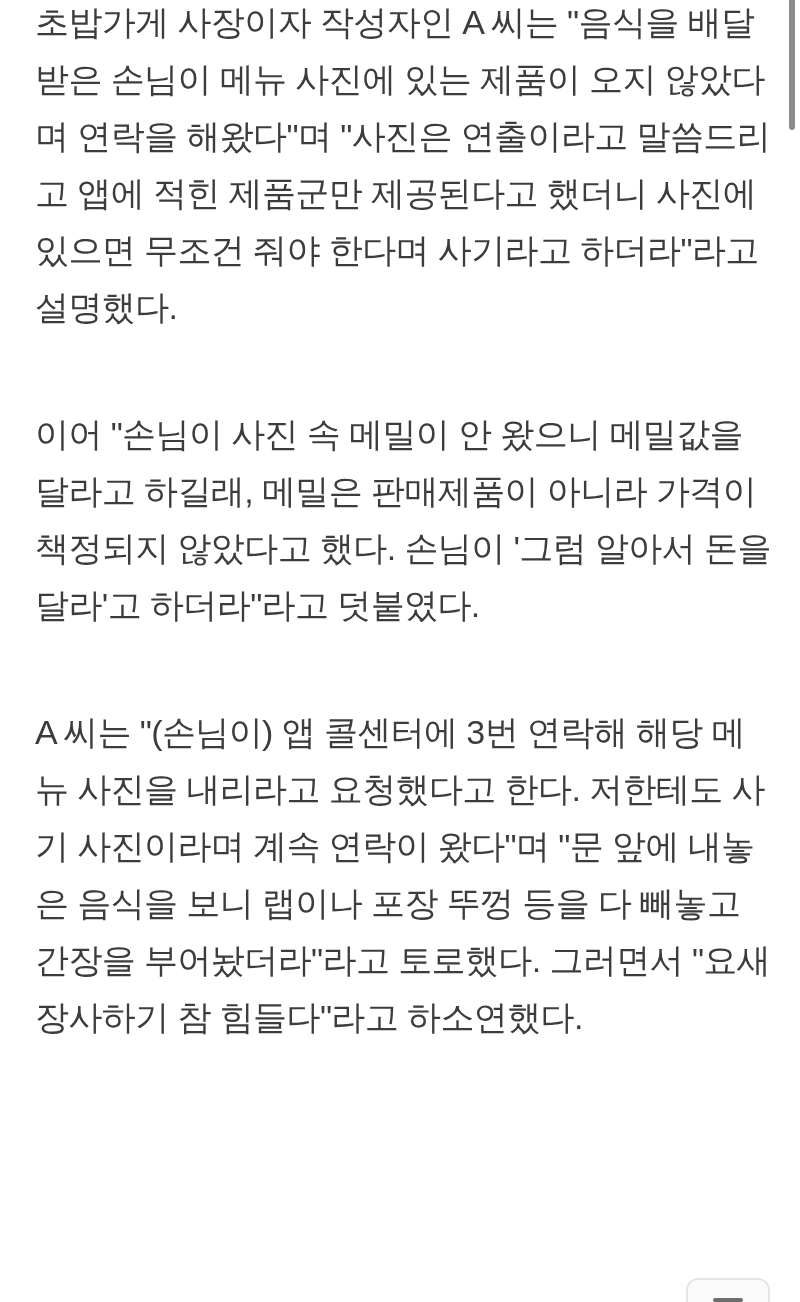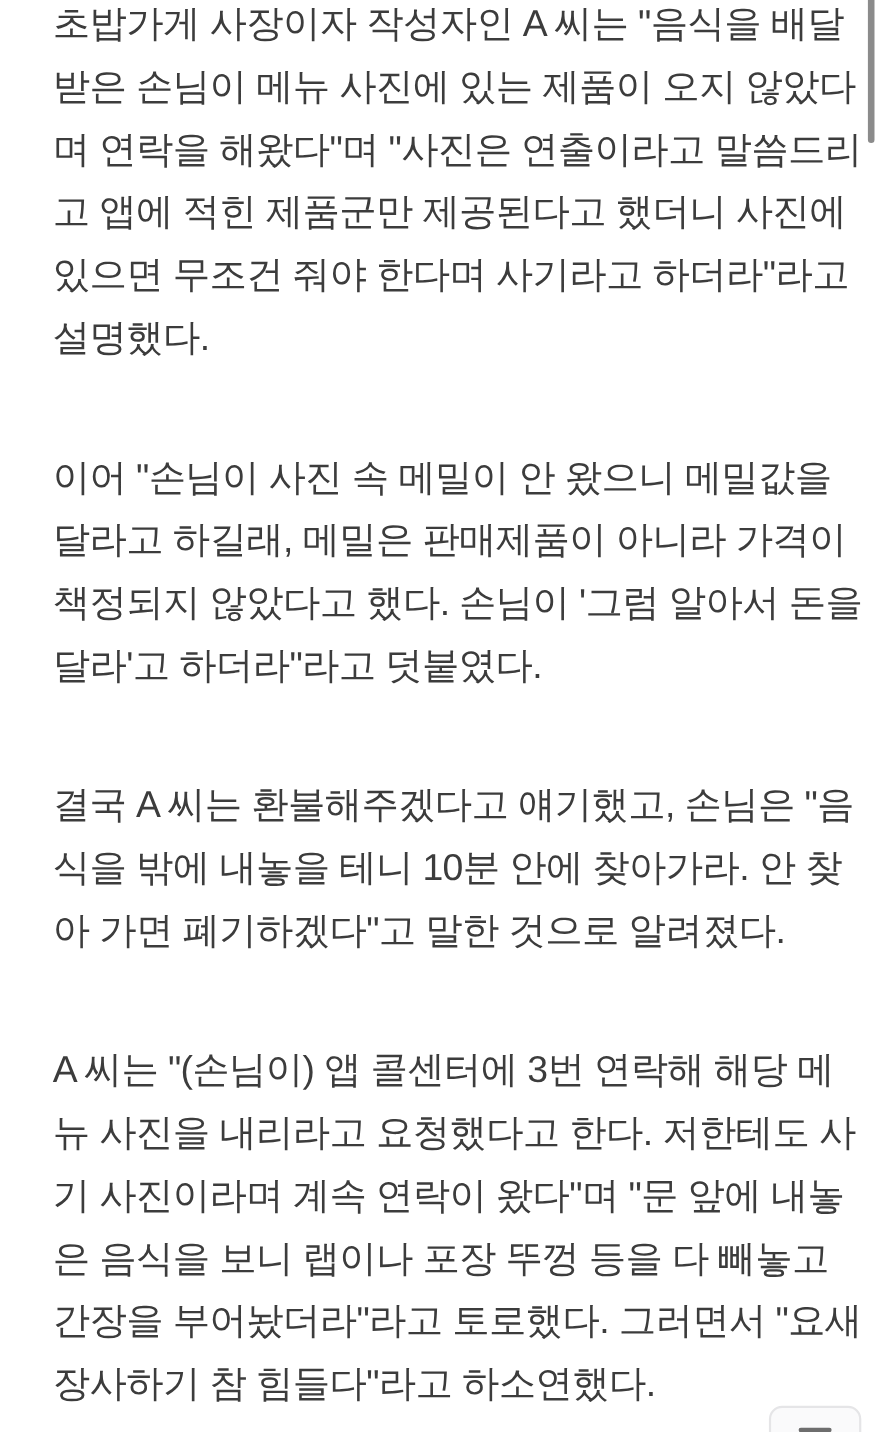--- a/index.html
+++ b/index.html
@@ -17,21 +17,20 @@
     height: 1302px;
     background: var(--bg);
     overflow: hidden;
     position: relative;
     font-family: "Liberation Sans", sans-serif;
   }
   .page {
     position: absolute;
     inset: 0;
     overflow: hidden;
-    margin-left: 13px;
   }
   .article {
     position: absolute;
     top: -6px;
     left: 35px;
     right: 10px;
   }
   .para {
     margin: 0 0 70px 0;
     font-size: 34px;
@@ -83,23 +82,20 @@
     <p class="para">초밥가게 사장이자 작성자인 A 씨는 "음식을 배달
 받은 손님이 메뉴 사진에 있는 제품이 오지 않았다
 며 연락을 해왔다"며 "사진은 연출이라고 말씀드리
 고 앱에 적힌 제품군만 제공된다고 했더니 사진에
 있으면 무조건 줘야 한다며 사기라고 하더라"라고
 설명했다.</p>
     <p class="para">이어 "손님이 사진 속 메밀이 안 왔으니 메밀값을
 달라고 하길래, 메밀은 판매제품이 아니라 가격이
 책정되지 않았다고 했다. 손님이 '그럼 알아서 돈을
 달라'고 하더라"라고 덧붙였다.</p>
-    <p class="para">결국 A 씨는 환불해주겠다고 얘기했고, 손님은 "음
-식을 밖에 내놓을 테니 10분 안에 찾아가라. 안 찾
-아 가면 폐기하겠다"고 말한 것으로 알려졌다.</p>
     <p class="para">A 씨는 "(손님이) 앱 콜센터에 3번 연락해 해당 메
 뉴 사진을 내리라고 요청했다고 한다. 저한테도 사
 기 사진이라며 계속 연락이 왔다"며 "문 앞에 내놓
 은 음식을 보니 랩이나 포장 뚜껑 등을 다 빼놓고
 간장을 부어놨더라"라고 토로했다. 그러면서 "요새
 장사하기 참 힘들다"라고 하소연했다.</p>
   </div>
 
   <div class="scroll-thumb"></div>
 

